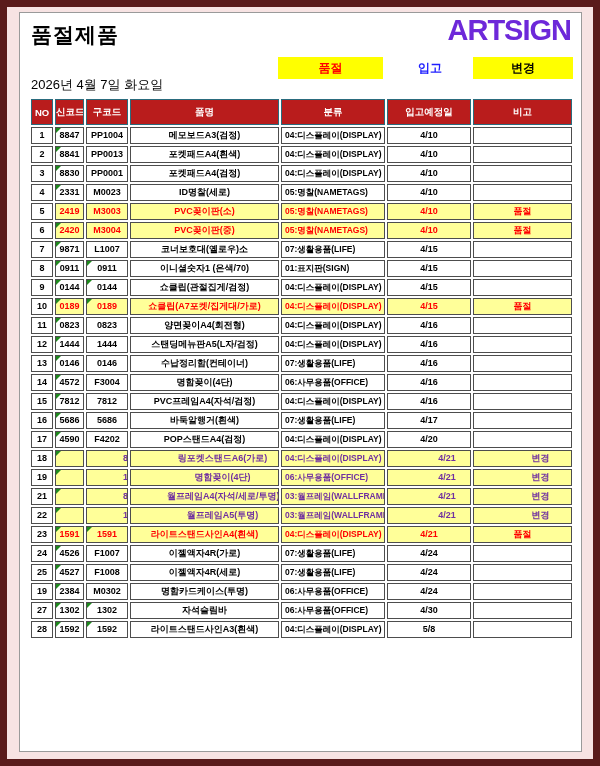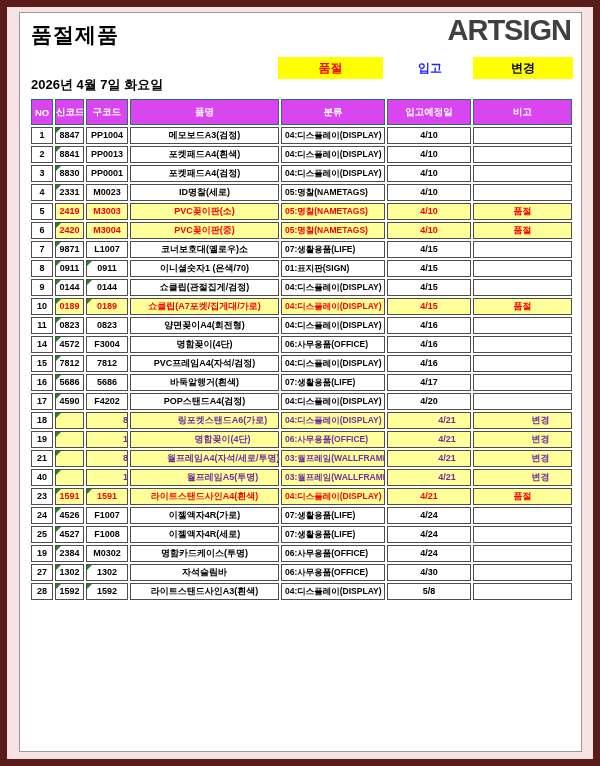--- a/index.html
+++ b/index.html
@@ -14,39 +14,39 @@
   .panel {
     position:absolute; left:12px; top:5px; width:563px; height:740px;
     background:#ffffff; border:1px solid #9a9a9a;
   }
   .title {
     position:absolute; left:11px; top:8px;
     font-size:21px; font-weight:bold; color:#000; letter-spacing:1px;
   }
   .logo {
     position:absolute; right:10px; top:1px;
-    font-size:29px; font-weight:900; color:#404040; letter-spacing:-1px;
+    font-size:29px; font-weight:900; color:#6d28d9; letter-spacing:-1px;
   }
   .legend-box {
     position:absolute; top:44px; height:22px; line-height:22px;
     text-align:center; font-size:12px; font-weight:bold;
   }
   .legend-sold { left:258px; width:105px; background:#ffff00; color:#ff0000; }
   .legend-in   { left:385px; width:50px;  background:transparent; color:#2020ff; }
   .legend-chg  { left:453px; width:100px; background:#ffff00; color:#000000; }
   .date {
     position:absolute; left:11px; top:63px;
-    font-size:13px; font-weight:bold; color:#000;
+    font-size:13px; font-weight:normal; color:#000;
   }
   table {
     position:absolute; left:9px; top:84px; width:545px;
     border-collapse:separate; border-spacing:2px; table-layout:fixed;
   }
   th {
-    background:#d946ef; color:#ffffff; font-size:9.5px; font-weight:bold;
+    background:#b91c1c; color:#ffffff; font-size:9.5px; font-weight:bold;
     height:26px; border:1px solid #2a6b7d; overflow:hidden; white-space:nowrap;
   }
   td {
     background:#ffffff; border:1px solid #4d4d4d; color:#000;
     font-size:9px; font-weight:bold; text-align:center;
     height:17px; line-height:15px; position:relative;
     overflow:hidden; white-space:nowrap;
   }
   td.hl   { background:#ffff99; }
   td.sold { color:#ff0000;margin-top:16px; }
@@ -188,20 +188,38 @@
         <tr>
           <td>11</td>
           <td><i class="tri"></i>0823</td>
           <td>0823</td>
           <td>양면꽂이A4(회전형)</td>
           <td class="cat">04:디스플레이(DISPLAY)</td>
           <td>4/16</td>
           <td></td>
         </tr>
         <tr>
+          <td>12</td>
+          <td><i class="tri"></i>1444</td>
+          <td>1444</td>
+          <td>스탠딩메뉴판A5(L자/검정)</td>
+          <td class="cat">04:디스플레이(DISPLAY)</td>
+          <td>4/16</td>
+          <td></td>
+        </tr>
+        <tr>
+          <td>13</td>
+          <td><i class="tri"></i>0146</td>
+          <td>0146</td>
+          <td>수납정리함(컨테이너)</td>
+          <td class="cat">07:생활용품(LIFE)</td>
+          <td>4/16</td>
+          <td></td>
+        </tr>
+        <tr>
           <td>14</td>
           <td><i class="tri"></i>4572</td>
           <td>F3004</td>
           <td>명함꽂이(4단)</td>
           <td class="cat">06:사무용품(OFFICE)</td>
           <td>4/16</td>
           <td></td>
         </tr>
         <tr>
           <td>15</td>
@@ -251,21 +269,21 @@
         <tr>
           <td>21</td>
           <td class="hl chg"><i class="tri"></i>8800</td>
           <td class="hl chg">8800</td>
           <td class="hl chg">월프레임A4(자석/세로/투명)</td>
           <td class="hl chg cat">03:월프레임(WALLFRAME)</td>
           <td class="hl chg">4/21</td>
           <td class="hl chg">변경</td>
         </tr>
         <tr>
-          <td>40</td>
+          <td>22</td>
           <td class="hl chg"><i class="tri"></i>1453</td>
           <td class="hl chg">1453</td>
           <td class="hl chg">월프레임A5(투명)</td>
           <td class="hl chg cat">03:월프레임(WALLFRAME)</td>
           <td class="hl chg">4/21</td>
           <td class="hl chg">변경</td>
         </tr>
         <tr>
           <td>23</td>
           <td class="hl sold"><i class="tri"></i>1591</td>

